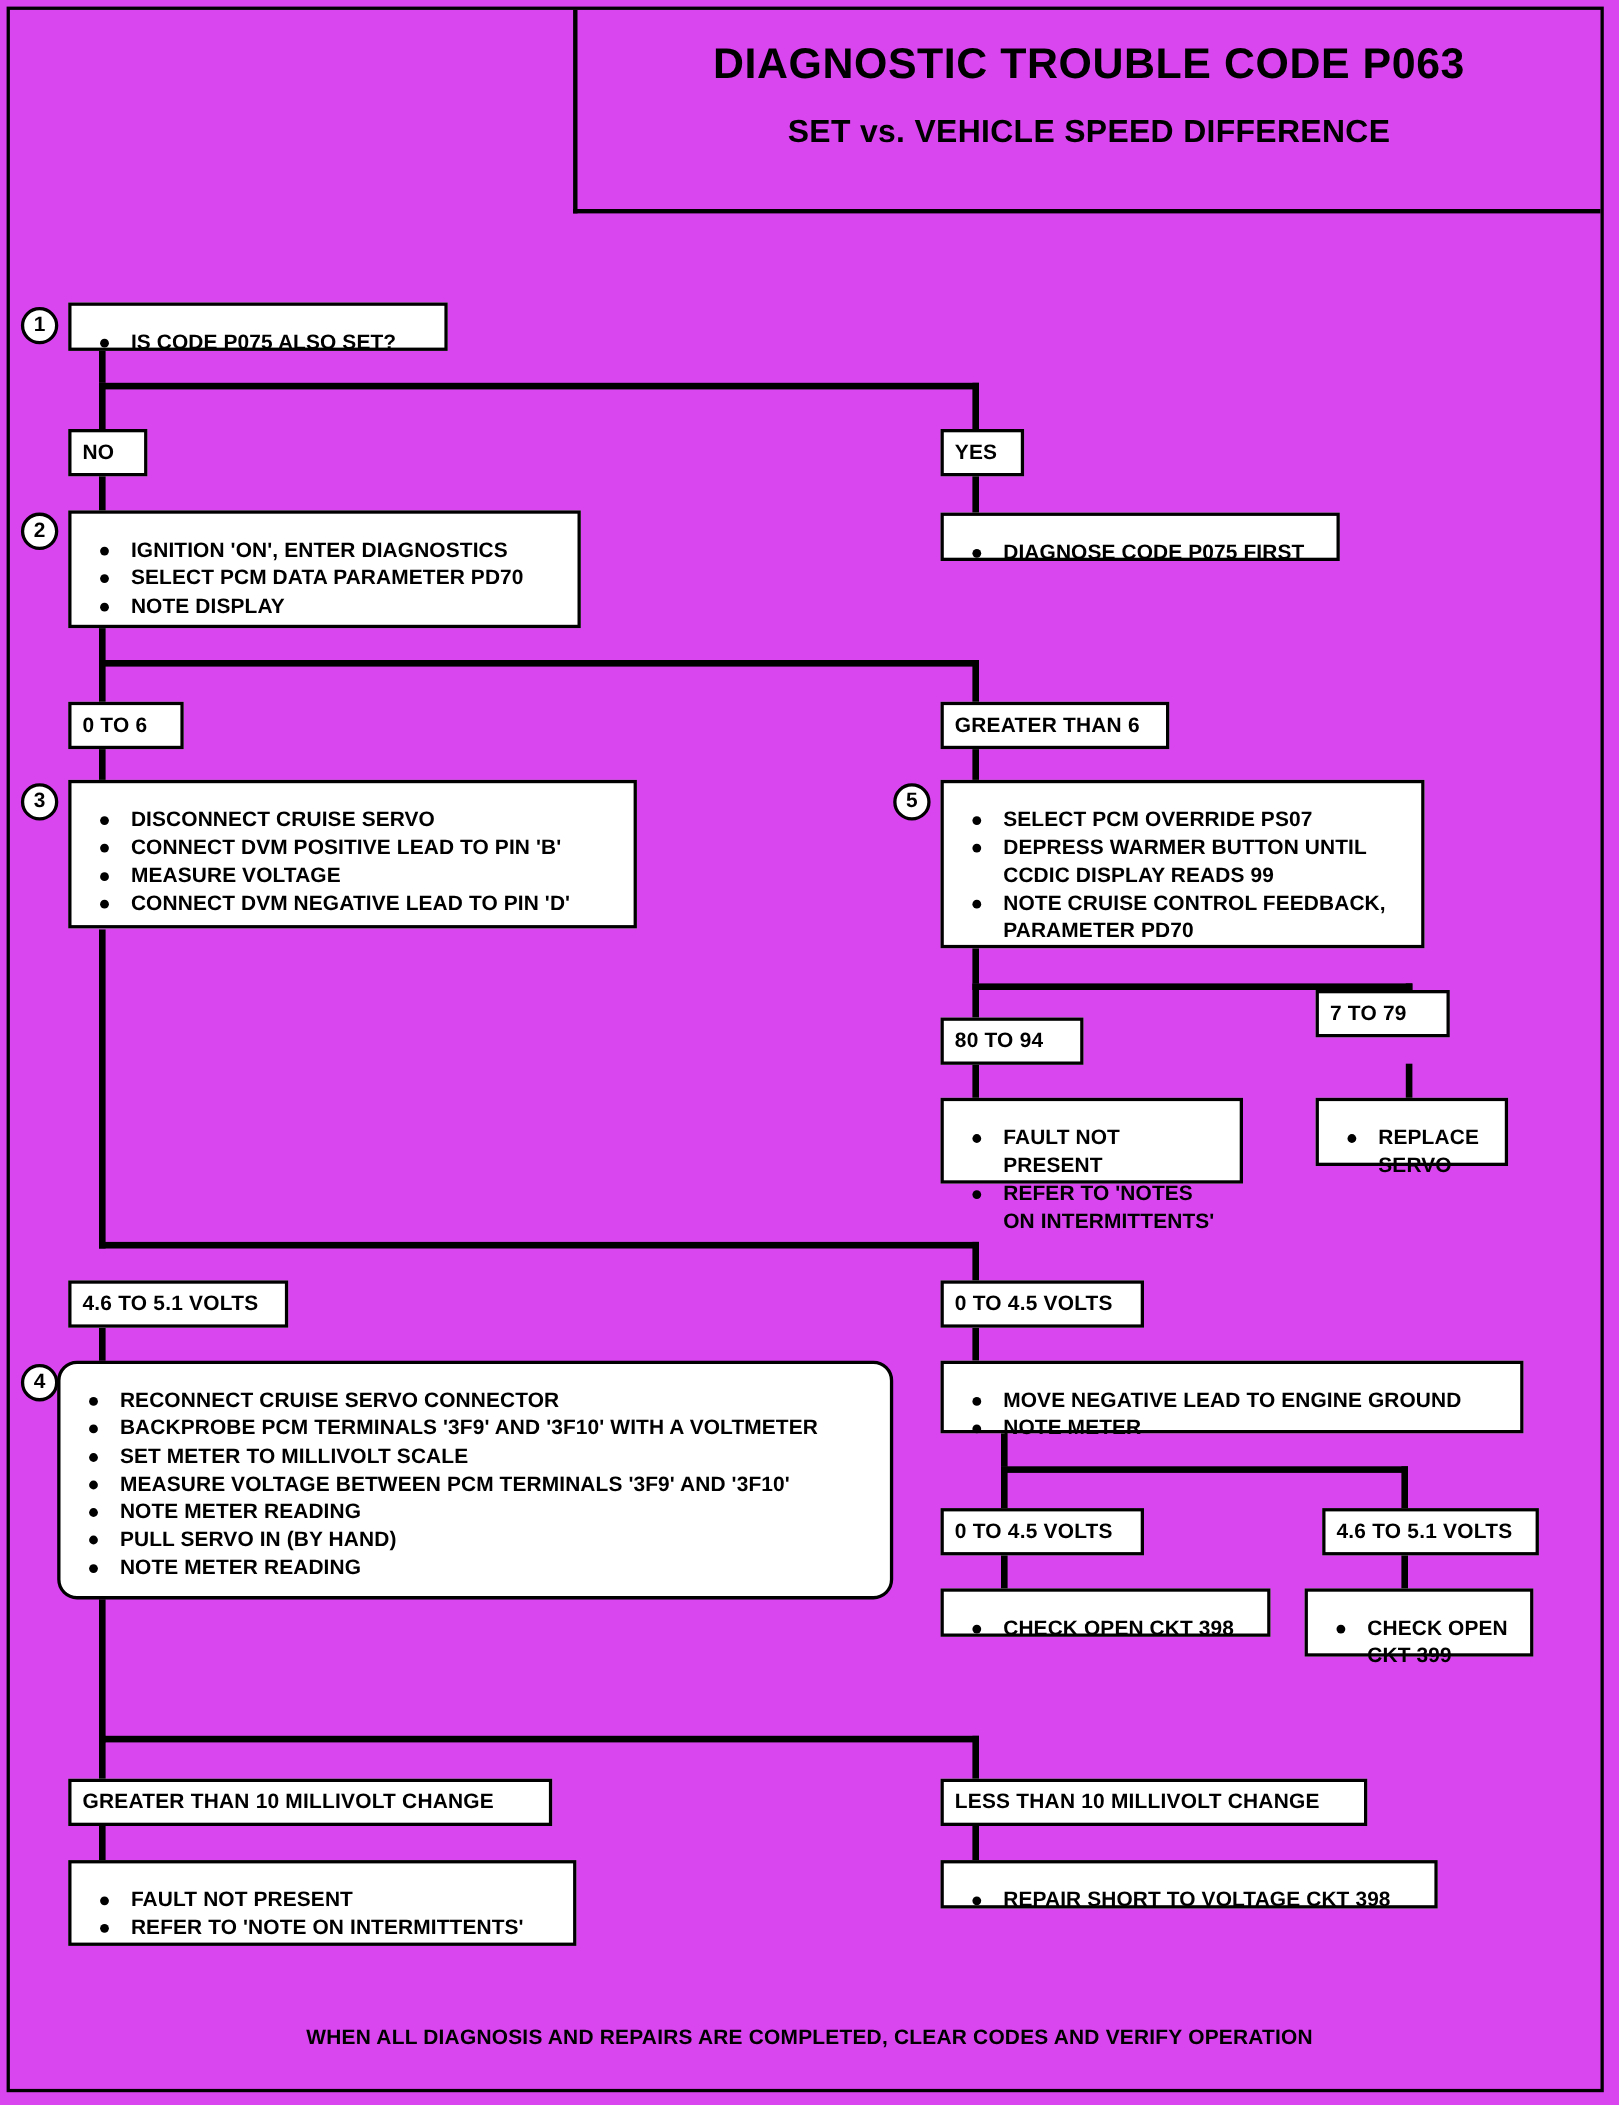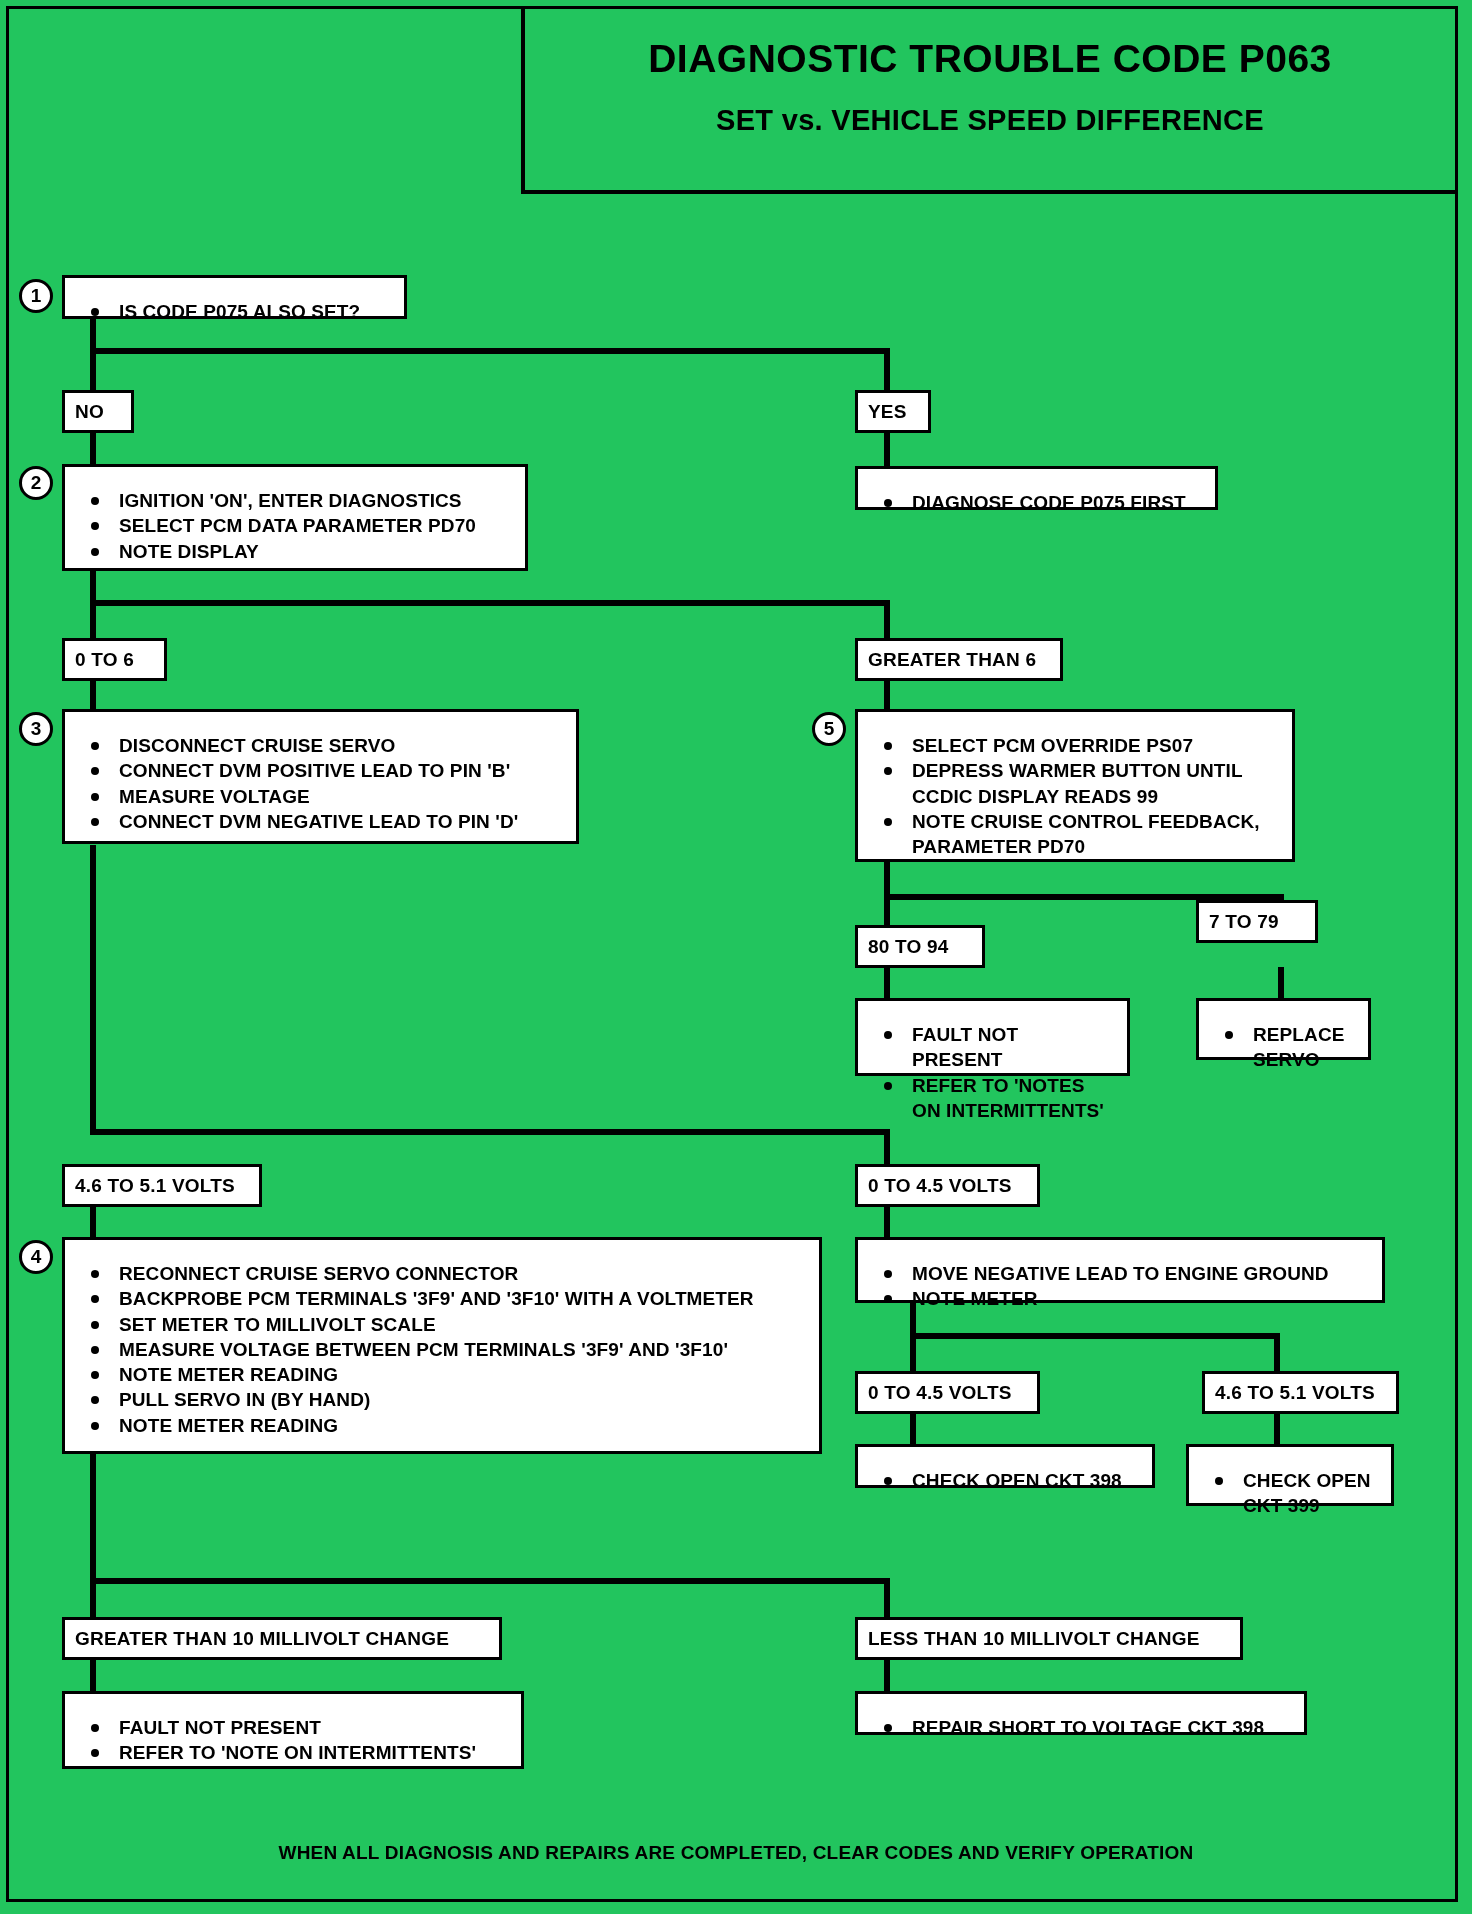--- a/index.html
+++ b/index.html
@@ -7,21 +7,21 @@
     padding: 0;
     background: #ffffff;
   }
   body {
     font-family: "Liberation Sans", sans-serif;
   }
   #page {
     position: relative;
     width: 1472px;
     height: 1914px;
-    background: #22c55e;
+    background: #d946ef;
     overflow: hidden;
   }
   
   .page-frame {
     position: absolute;
     left: 6px;
     top: 6px;
     width: 1452px;
     height: 1896px;
     border: 3px solid #000;
@@ -276,21 +276,21 @@
     <ul class="blist">
       <li>REPLACE
 SERVO</li>
     </ul>
   </div>
 
   <div class="tagbox" style="left:62px; top:1164px; width:200px; height:43px;">4.6 TO 5.1 VOLTS</div>
   <div class="tagbox" style="left:855px; top:1164px; width:185px; height:43px;">0 TO 4.5 VOLTS</div>
 
   <div class="stepnum" style="left:19px; top:1240px;">4</div>
-  <div class="box boxpad" style="left:62px; top:1237px; width:760px; height:217px;">
+  <div class="box boxpad" style="left:52px; top:1237px; width:760px; height:217px;border-radius:18px;">
     <ul class="blist">
       <li>RECONNECT CRUISE SERVO CONNECTOR</li>
       <li>BACKPROBE PCM TERMINALS '3F9' AND '3F10' WITH A VOLTMETER</li>
       <li>SET METER TO MILLIVOLT SCALE</li>
       <li>MEASURE VOLTAGE BETWEEN PCM TERMINALS '3F9' AND '3F10'</li>
       <li>NOTE METER READING</li>
       <li>PULL SERVO IN  (BY HAND)</li>
       <li>NOTE METER READING</li>
     </ul>
   </div>

